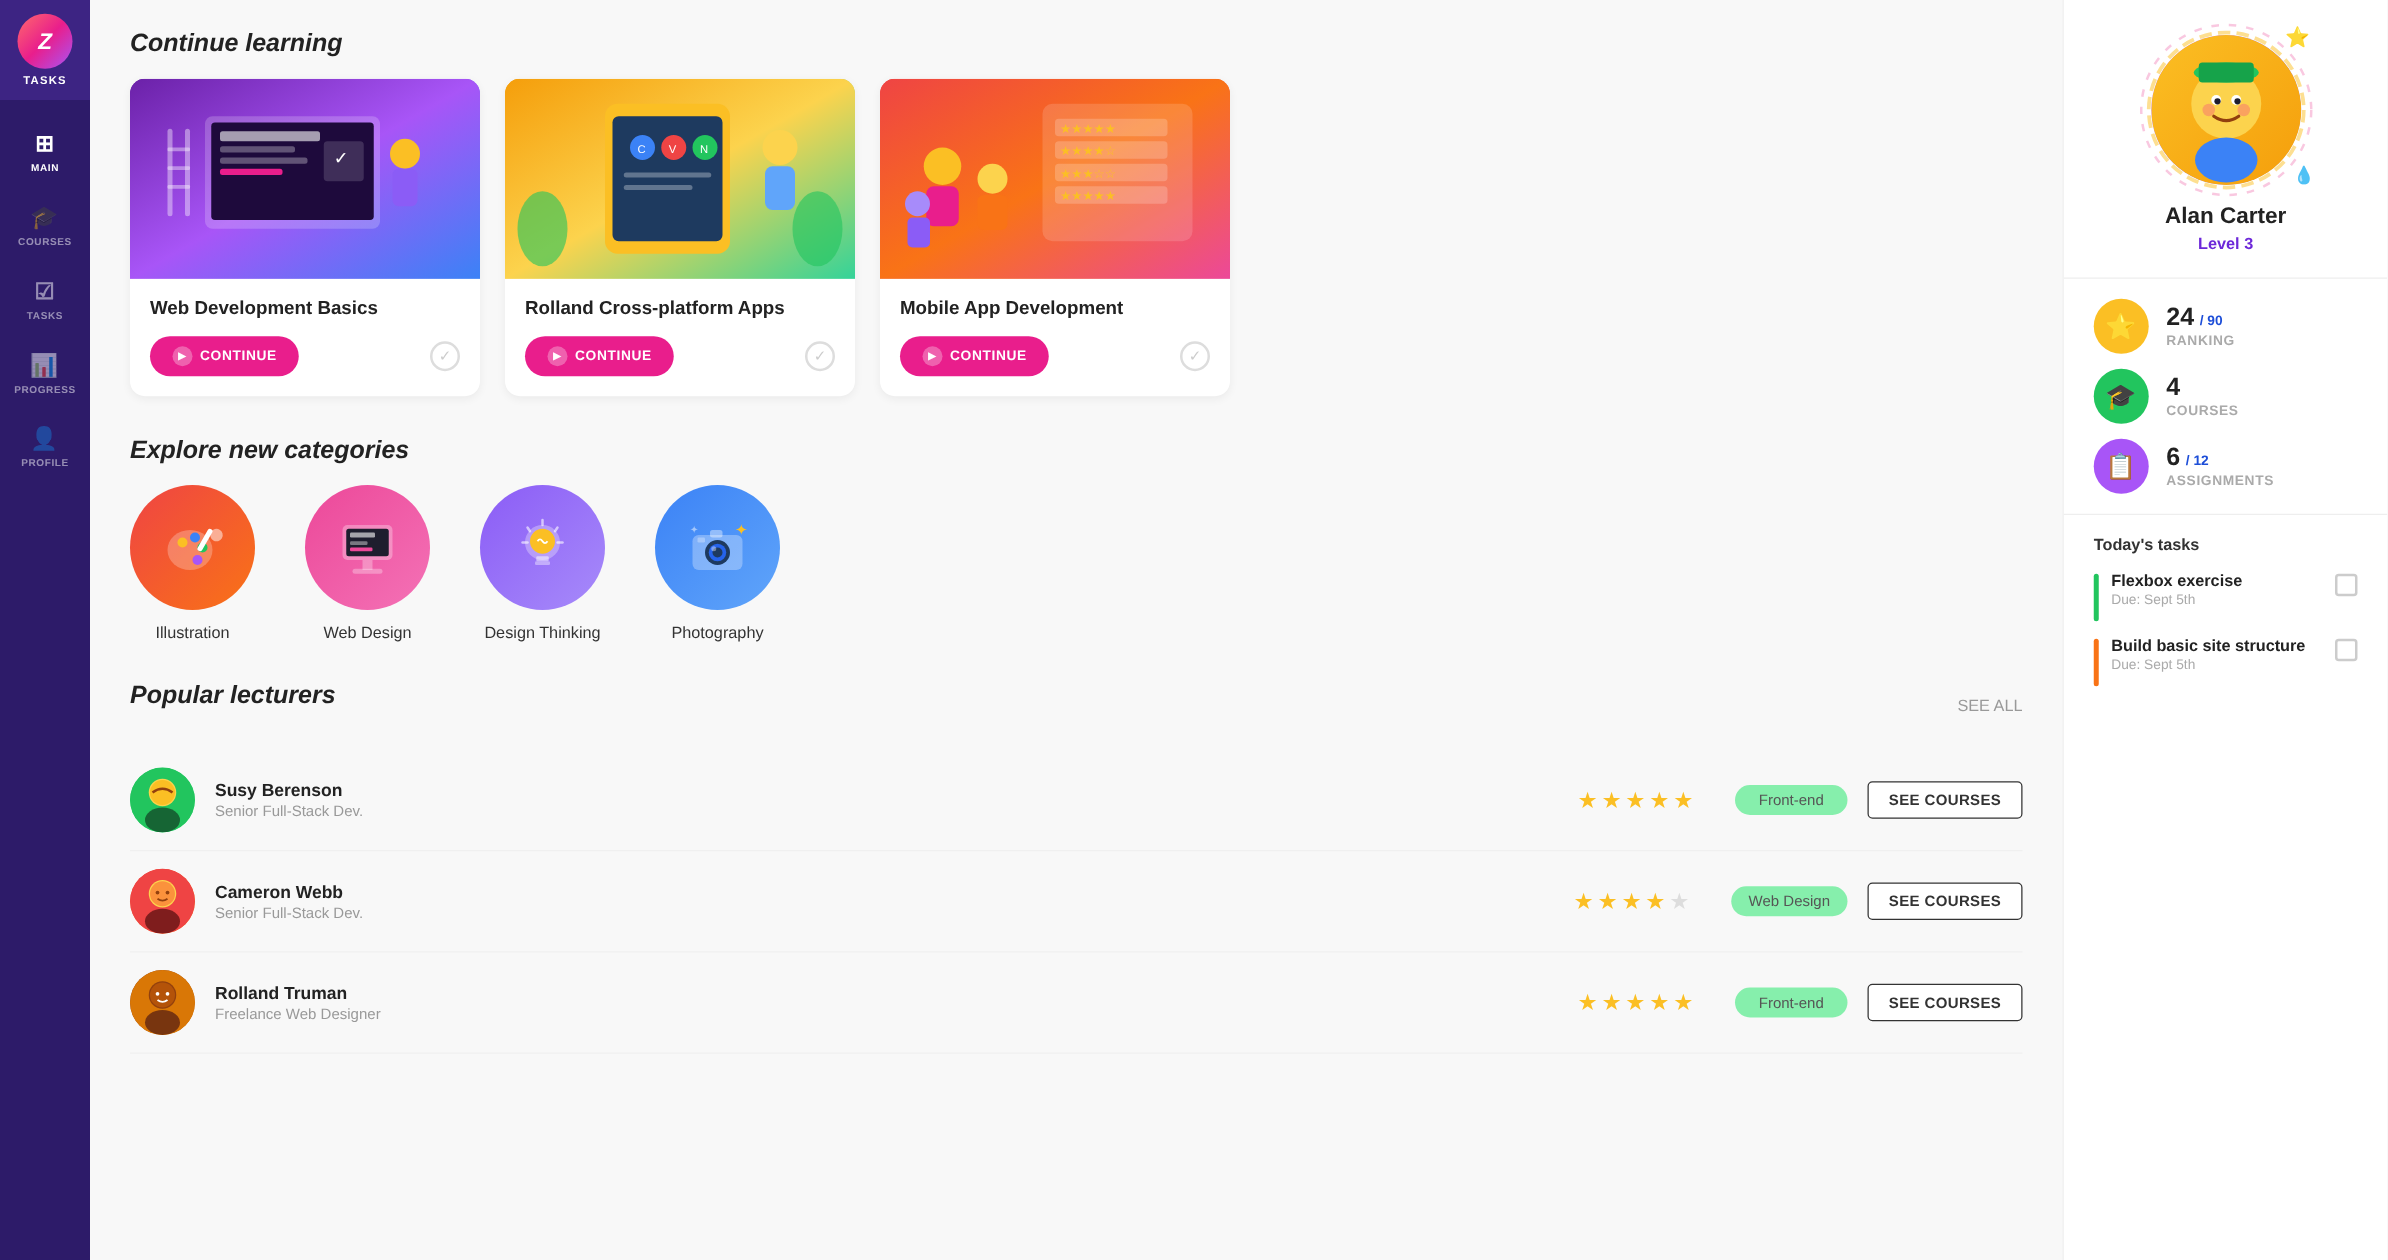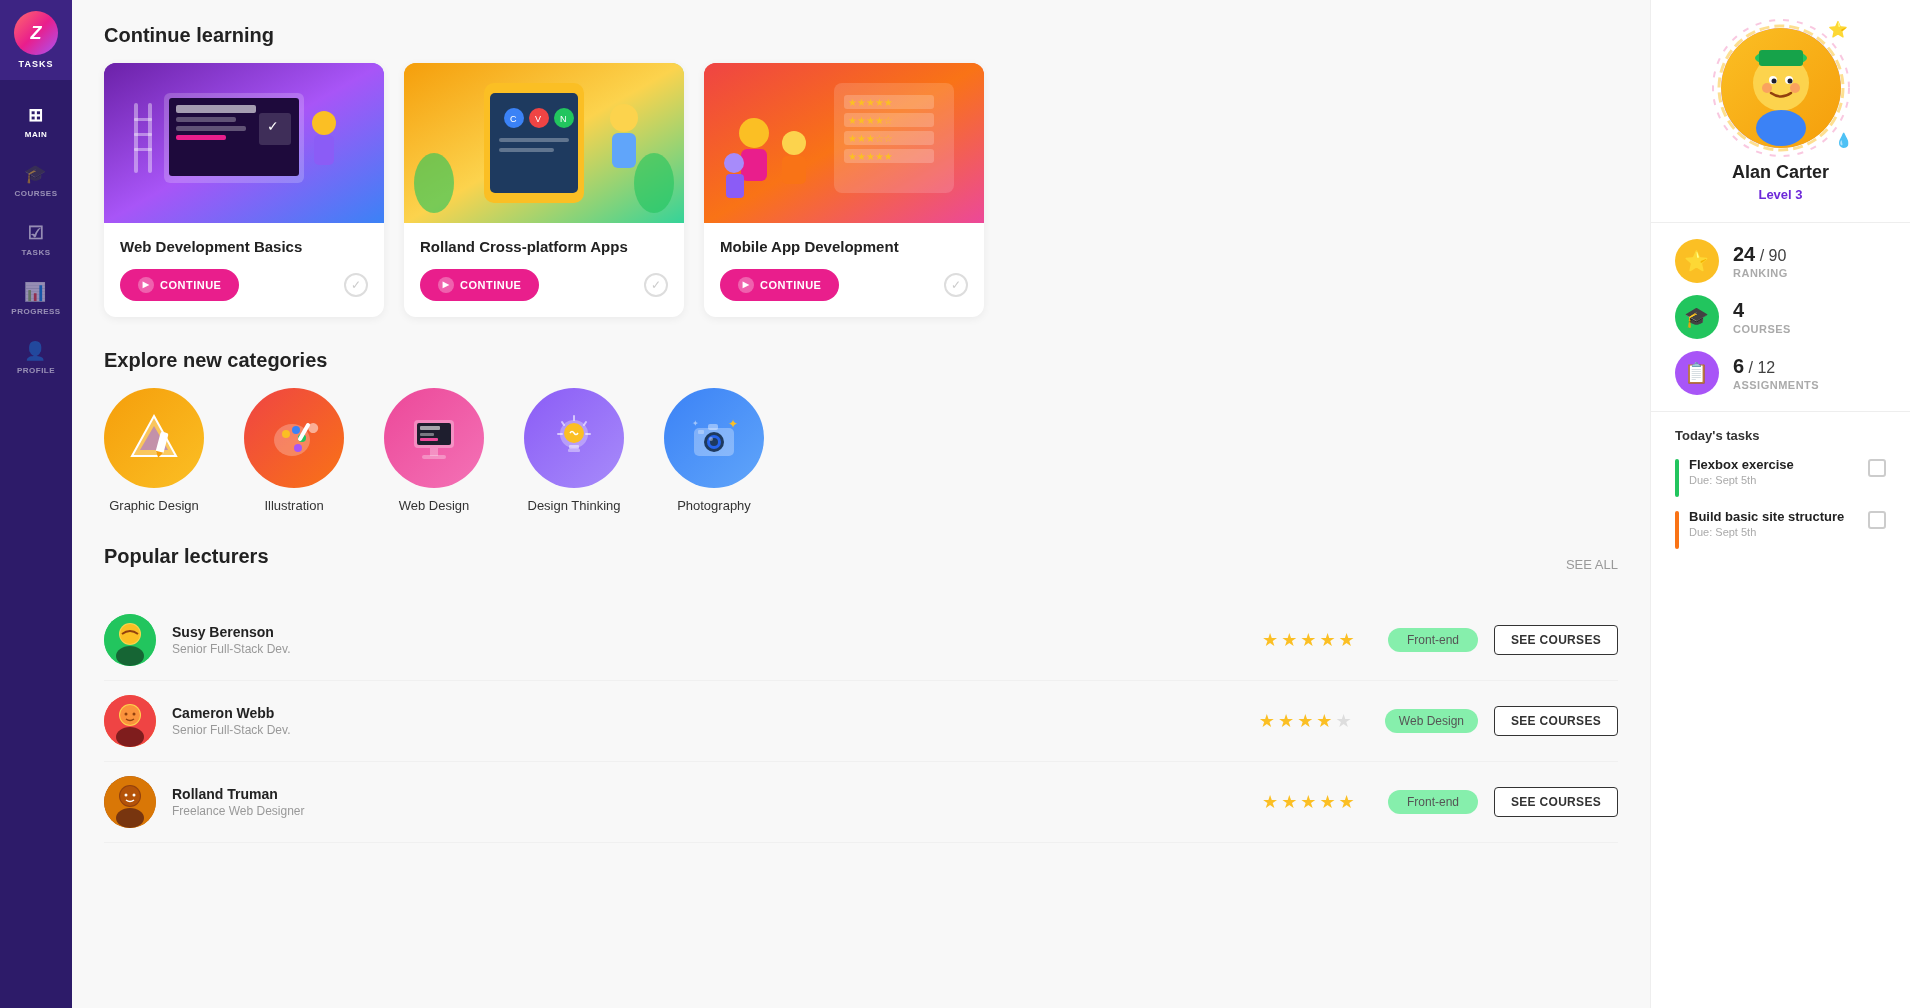--- a/index.html
+++ b/index.html
@@ -80,20 +80,21 @@
       padding: 0;
       border-left: 1px solid #eee;
     }
 
     
     .section-title {
       font-size: 20px;
       font-weight: 700;
       color: #222;
       margin-bottom: 16px;
+      font-style: italic;
     }
 
     .cards-row {
       display: flex;
       gap: 20px;
       margin-bottom: 32px;
     }
 
     .course-card {
       background: white;
@@ -348,23 +349,23 @@
     }
     .stat-icon-ranking { background: #fbbf24; }
     .stat-icon-courses { background: #22c55e; }
     .stat-icon-assignments { background: #a855f7; }
     .stat-value {
       font-size: 20px;
       font-weight: 800;
       color: #222;
     }
     .stat-denom {
-      font-size: 16px;
-      font-weight: 400;
-      color: #404040;
+      font-size: 11px;
+      font-weight: 700;
+      color: #1d4ed8;
     }
     .stat-label {
       font-size: 11px;
       color: #aaa;
       font-weight: 600;
       letter-spacing: 0.5px;
       text-transform: uppercase;
       margin-top: 1px;
     }
 
@@ -602,33 +603,20 @@
         </div>
       </div>
 
     </div>
   </section>
 
   <section>
     <h2 class="section-title">Explore new categories</h2>
     <div class="categories-row">
 
-      <div class="category-item">
-        <div class="category-icon cat-1">
-          <svg width="60" height="60" viewBox="0 0 60 60">
-
-            <polygon points="30,8 52,48 8,48" fill="rgba(255,255,255,0.3)" stroke="white" stroke-width="2"></polygon>
-            <polygon points="30,18 44,42 16,42" fill="rgba(139,92,246,0.5)"></polygon>
-
-            <rect x="34" y="24" width="8" height="22" rx="2" fill="white" transform="rotate(15,38,35)"></rect>
-            <polygon points="34,44 42,44 38,50" fill="#f59e0b" transform="rotate(15,38,35)"></polygon>
-          </svg>
-        </div>
-        <span class="category-label">Graphic Design</span>
-      </div>
 
       <div class="category-item">
         <div class="category-icon cat-2">
           <svg width="60" height="60" viewBox="0 0 60 60">
 
             <ellipse cx="28" cy="32" rx="18" ry="16" fill="rgba(255,255,255,0.25)"></ellipse>
             <circle cx="22" cy="26" r="4" fill="#fbbf24"></circle>
             <circle cx="32" cy="22" r="4" fill="#3b82f6"></circle>
             <circle cx="38" cy="30" r="4" fill="#22c55e"></circle>
             <circle cx="34" cy="40" r="4" fill="#a855f7"></circle>

